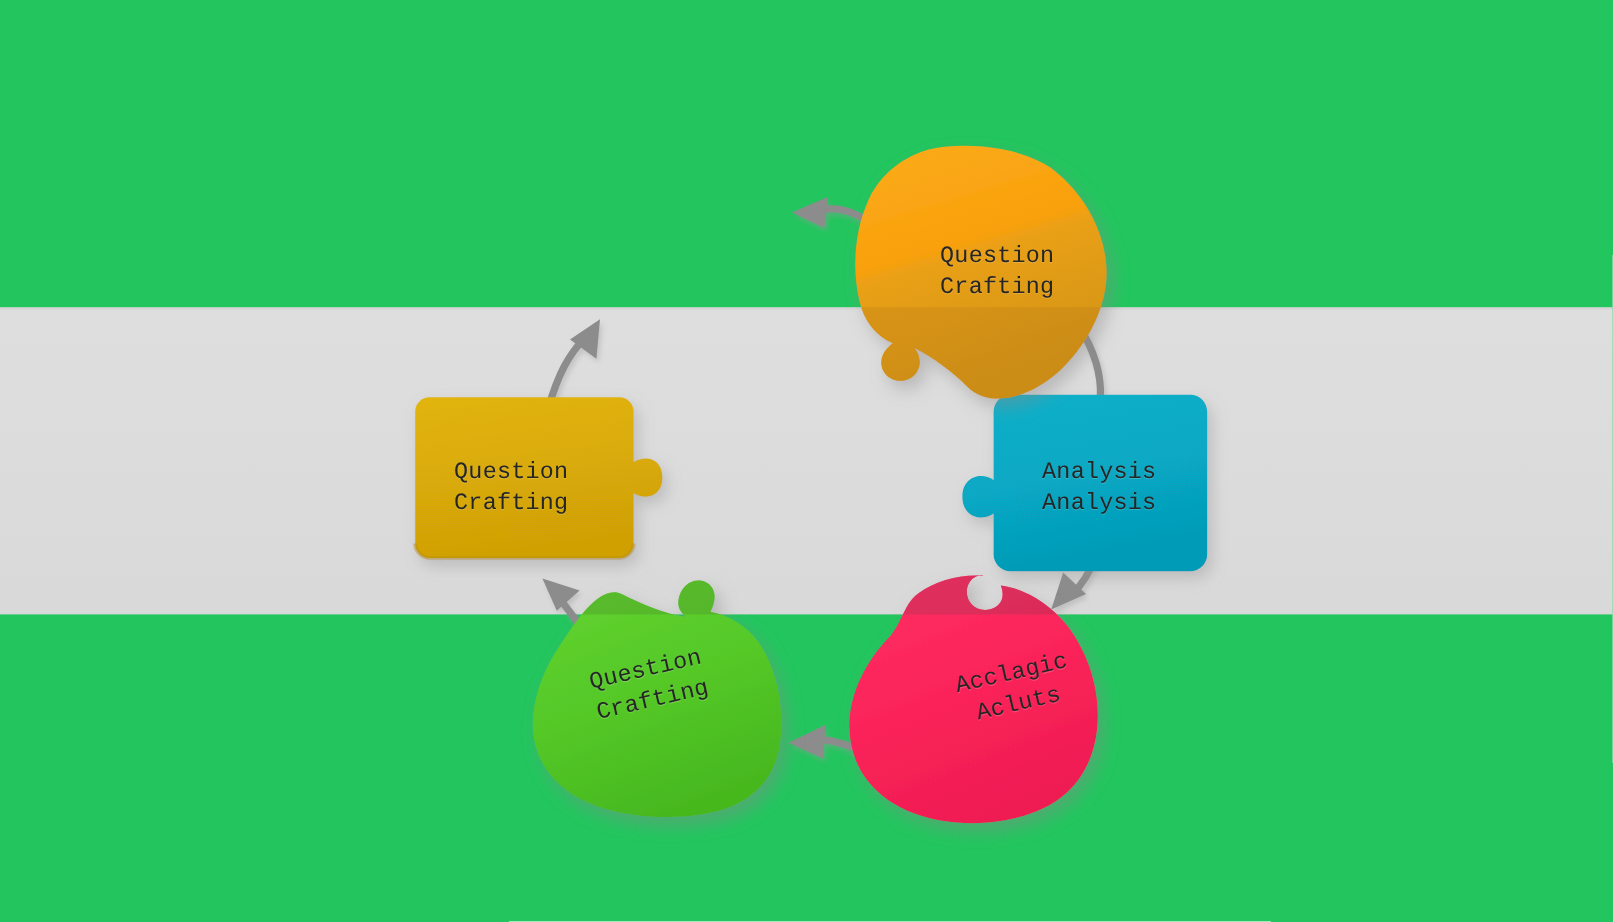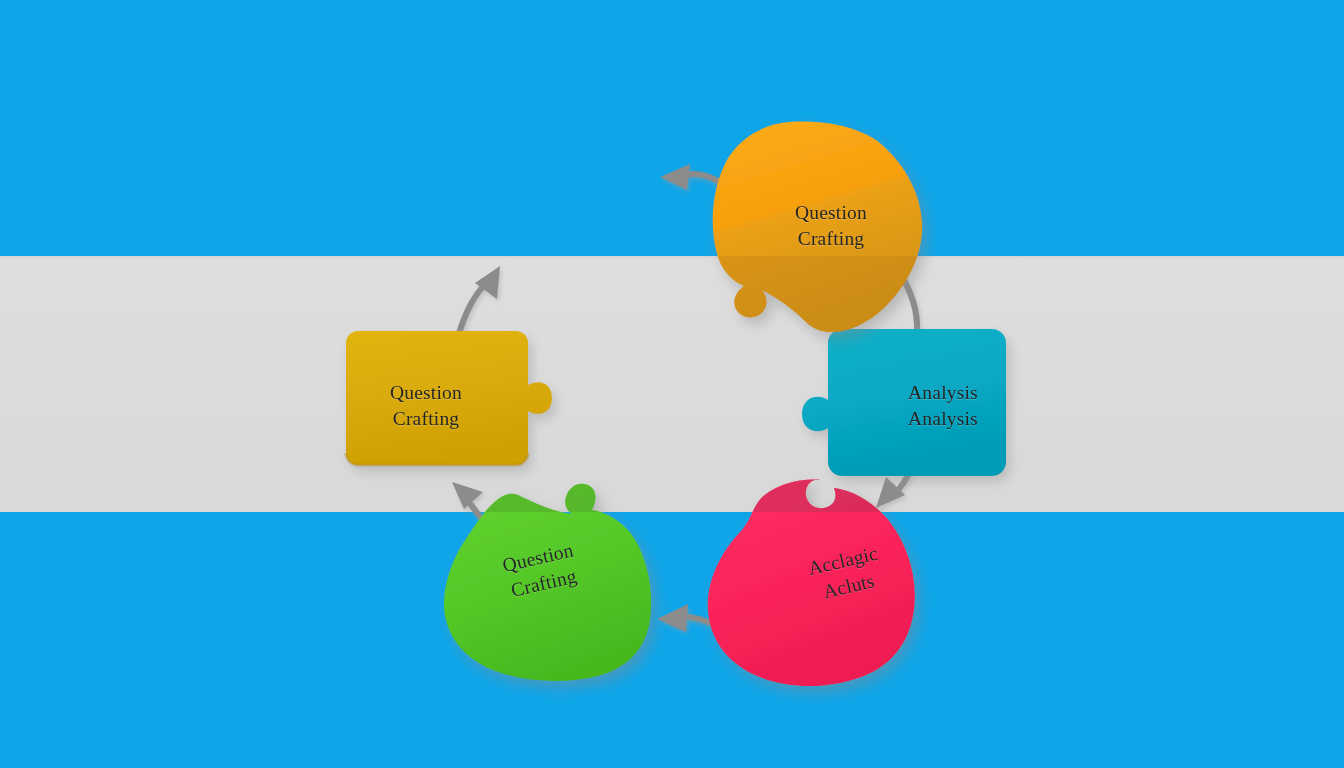--- a/index.html
+++ b/index.html
@@ -5,22 +5,22 @@
   html, body {
     margin: 0;
     padding: 0;
     background: #ffffff;
   }
   #stage {
     position: relative;
     width: 1344px;
     height: 768px;
     overflow: hidden;
-    background: #0ea5e9;
-    font-family: Liberation Serif, serif;
+    background: #22c55e;
+    font-family: Liberation Mono, monospace;
   }
 
   
   #band {
     position: absolute;
     left: 0;
     top: 256px;
     width: 1344px;
     height: 256px;
     background: linear-gradient(180deg, #dedede 0%, #dcdcdc 45%, #d9d9d9 100%);
@@ -57,21 +57,21 @@
     white-space: pre-line;
     letter-spacing: .2px;
     pointer-events: none;
     text-shadow: 0 1px 0 rgba(255,255,255,0.18);
   }
 
   #label-orange {
     left: 733px; top: 200px; width: 196px;
   }
   #label-teal {
-    left: 845px; top: 380px; width: 196px;
+    left: 818px; top: 380px; width: 196px;
   }
   #label-yellow {
     left: 328px; top: 380px; width: 196px;
   }
   #label-green {
     left: 443px; top: 545px; width: 196px;
     transform: rotate(-13deg);
     transform-origin: 50% 50%;
   }
   #label-pink {

